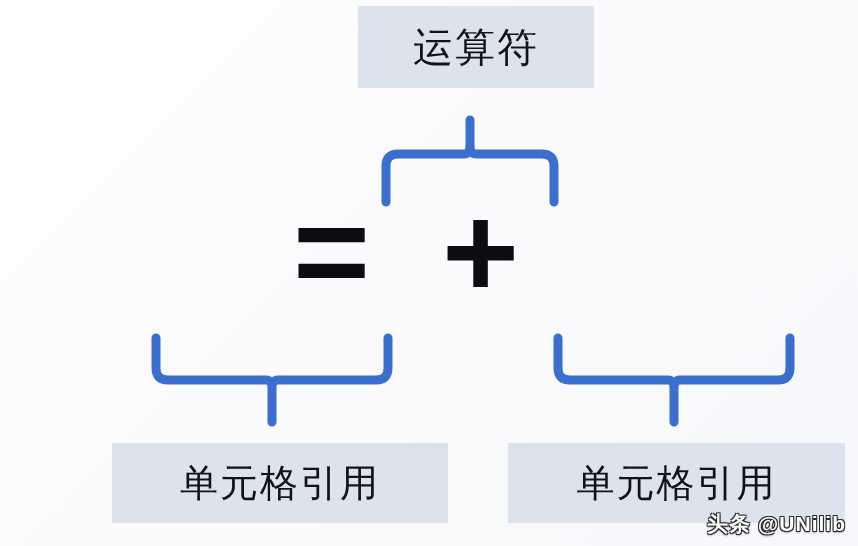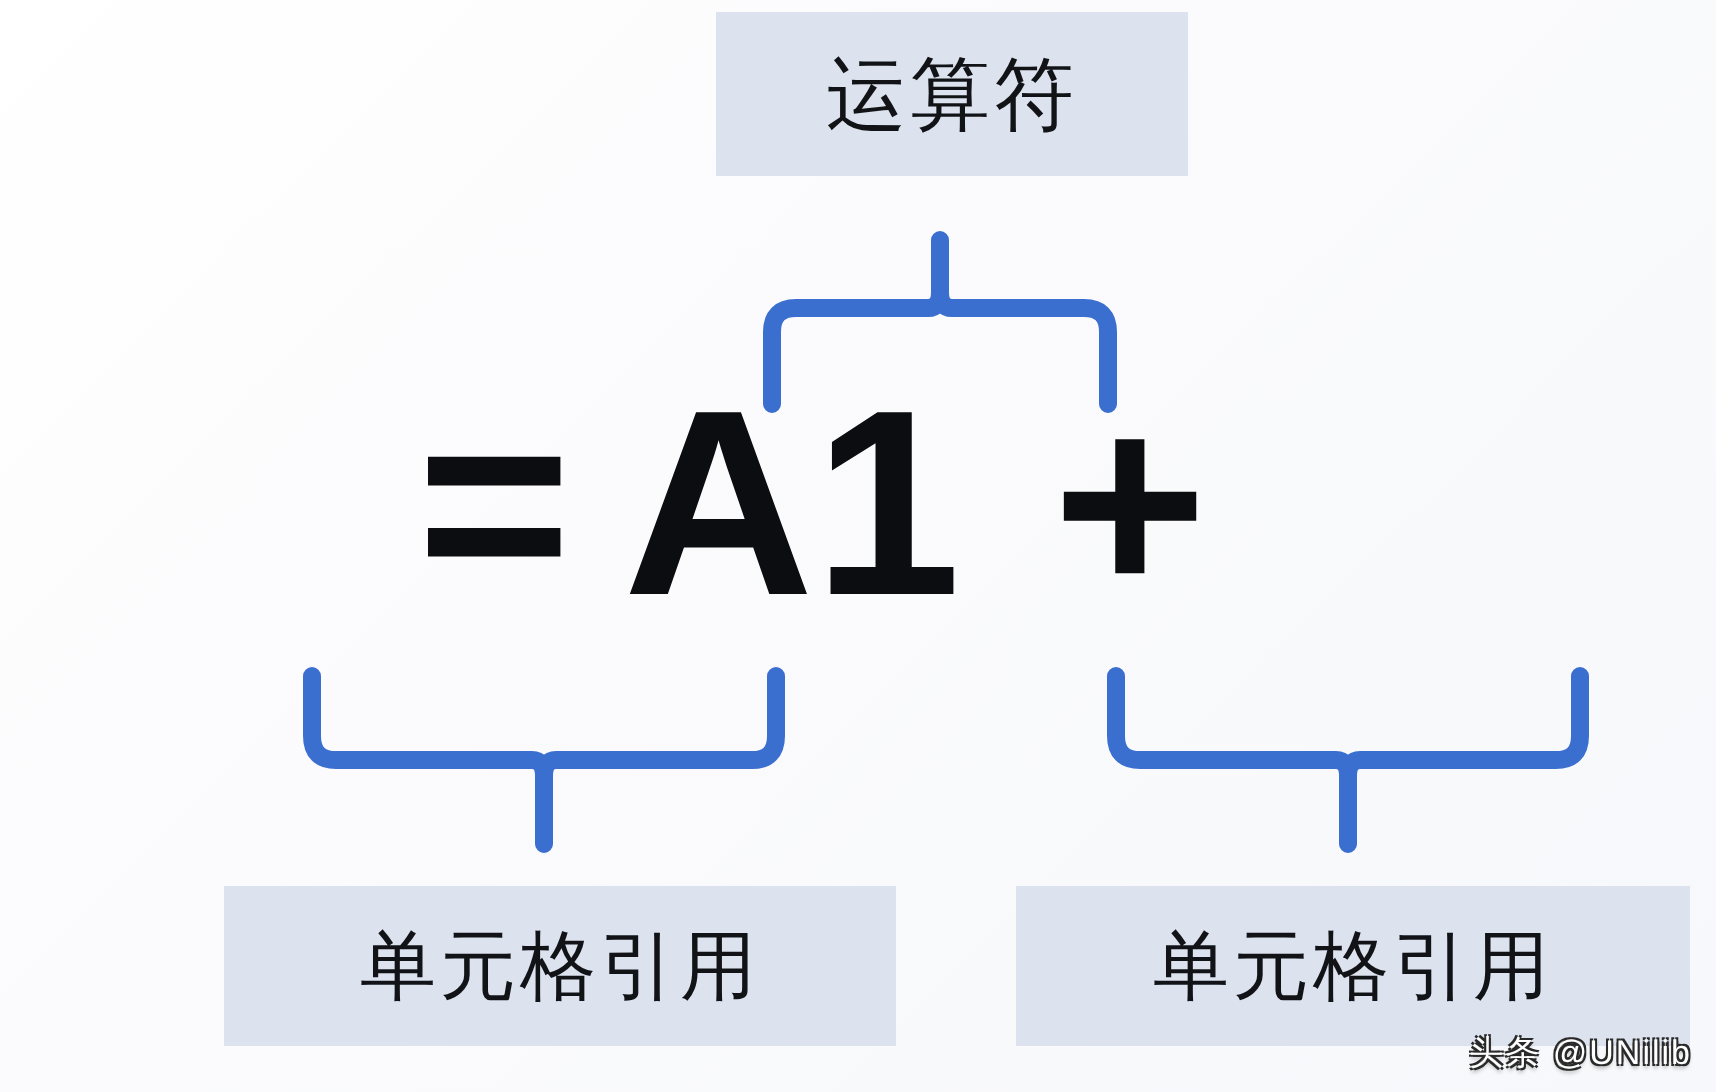--- a/index.html
+++ b/index.html
@@ -82,22 +82,22 @@
   }
   #brace-top   { left: 380px; top: 118px; }
   #brace-bl    { left: 150px; top: 334px; }
   #brace-br    { left: 552px; top: 334px; }
 
   
   #watermark {
     position: absolute;
     right: 12px;
     bottom: 8px;
-    font-size: 17px;
-    font-weight: 400;
+    font-size: 21px;
+    font-weight: 700;
     color: #ffffff;
     letter-spacing: 1px;
     text-shadow:
       -1px -1px 0 #2a2a2a,
        1px -1px 0 #2a2a2a,
       -1px  1px 0 #2a2a2a,
        1px  1px 0 #2a2a2a,
        0    2px 2px rgba(0,0,0,.35);
     white-space: nowrap;
     pointer-events: none;
@@ -112,21 +112,20 @@
     <span>运算符</span>
   </div>
 
   <svg class="brace" id="brace-top" width="180" height="86" viewBox="0 0 180 86">
     <path d="M6 84 L6 48 Q6 36 18 36 L84 36 Q90 36 90 28 L90 2 L90 28 Q90 36 96 36 L162 36 Q174 36 174 48 L174 84" fill="none" stroke="#3a6fd0" stroke-width="9" stroke-linecap="round" stroke-linejoin="round"></path>
   </svg>
 
   <div id="formula">
     <span class="tok">=</span>
     <span class="sp-sm"></span>
-    <span class="tok">A1</span>
     <span class="sp-lg"></span>
     <span class="tok">+</span>
     <span class="sp-lg"></span>
   </div>
 
   <svg class="brace" id="brace-bl" width="244" height="92" viewBox="0 0 244 92">
     <path d="M6 4 L6 34 Q6 46 18 46 L116 46 Q122 46 122 54 L122 88 L122 54 Q122 46 128 46 L226 46 Q238 46 238 34 L238 4" fill="none" stroke="#3a6fd0" stroke-width="9" stroke-linecap="round" stroke-linejoin="round"></path>
   </svg>
 
   <svg class="brace" id="brace-br" width="244" height="92" viewBox="0 0 244 92">

